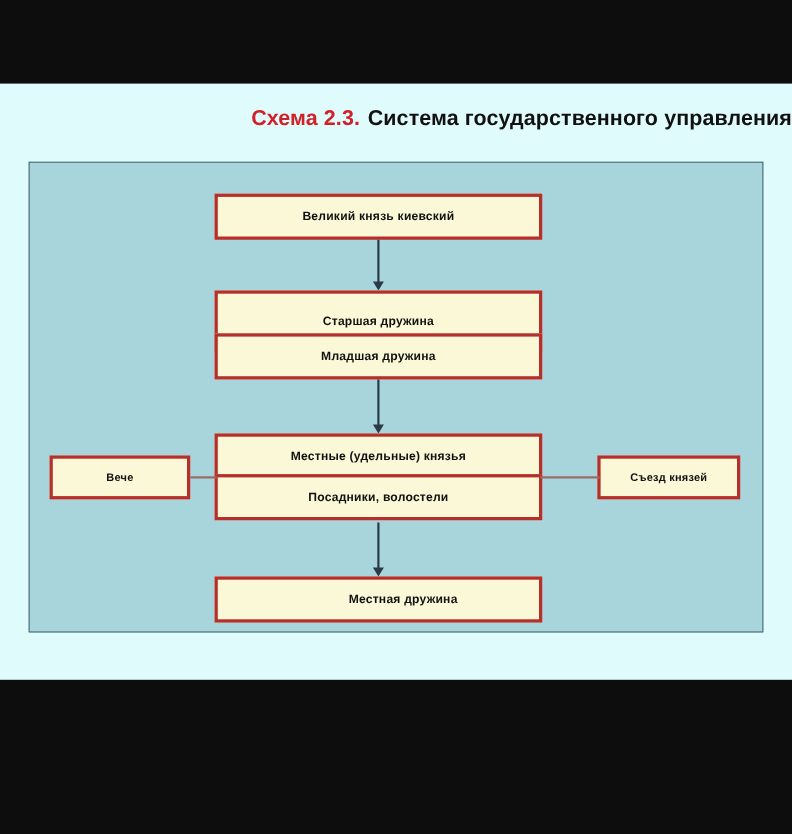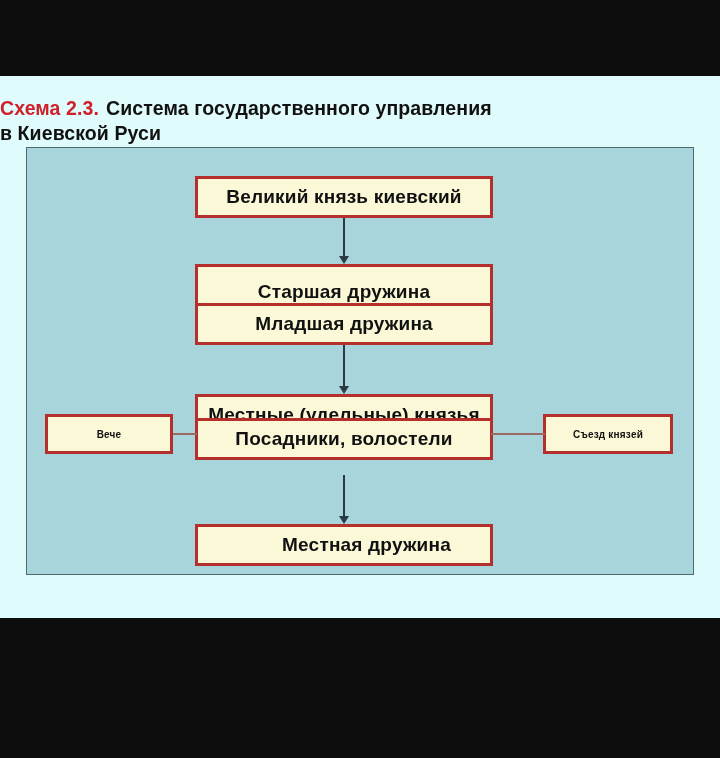--- a/index.html
+++ b/index.html
@@ -10,21 +10,21 @@
     overflow:hidden;
     position:relative;
   }
   #slide{
     position:absolute;left:0;top:76px;width:720px;height:542px;
     background:#e0fbfb;
     overflow:hidden;
   }
   #title{
     position:absolute;left:0;top:20px;width:720px;
-    text-align:left;
+    text-align:right;
     font-size:19.5px;font-weight:bold;line-height:25px;
     color:#111;
     letter-spacing:.1px;
   }
   #title .red{color:#d0202a;}
   #title .sp{display:inline-block;width:7px;}
 
   #panel{
     position:absolute;left:26px;top:71px;width:668px;height:428px;
     background:#a8d5dc;
@@ -33,21 +33,21 @@
   }
 
   .box{
     position:absolute;
     background:#fbf8d7;
     border:3px solid #b5302c;
     box-sizing:border-box;
     display:flex;align-items:center;justify-content:center;
     color:#111;
     font-weight:bold;
-    font-size:19px;
+    font-size:11px;
     text-align:center;
     letter-spacing:.2px;
   }
   .box.small{font-size:10px;}
 
   .conn{position:absolute;background:#2b3a44;}
   .vline{width:2px;}
   .hline{height:2px;background:#9a6b63;}
   .arrowhead{
     position:absolute;width:0;height:0;
@@ -56,21 +56,20 @@
     border-top:8px solid #2b3a44;
   }
 </style>
 </head>
 <body>
 
 <div id="slide">
 
   <div id="title">
     <span class="red">Схема 2.3.</span><span class="sp"></span><span>Система государственного управления</span><br>
-    <span>в Киевской Руси</span>
   </div>
 
   <div id="panel">
 
     <div class="box" style="left:168px;top:28px;width:298px;height:42px;">
       <span>Великий князь киевский</span>
     </div>
 
     <div class="conn vline" style="left:316px;top:70px;height:42px;"></div>
     <div class="arrowhead" style="left:312px;top:108px;"></div>
@@ -83,21 +82,21 @@
       <span>Младшая дружина</span>
     </div>
 
     <div class="conn vline" style="left:316px;top:197px;height:45px;"></div>
     <div class="arrowhead" style="left:312px;top:238px;"></div>
 
     <div class="box" style="left:168px;top:246px;width:298px;height:42px;">
       <span>Местные (удельные) князья</span>
     </div>
 
-    <div class="box" style="left:168px;top:270px;width:298px;height:42px;">
+    <div class="box" style="left:168px;top:283px;width:298px;height:42px;">
       <span>Посадники, волостели</span>
     </div>
 
     <div class="box small" style="left:18px;top:266px;width:128px;height:40px;">
       <span>Вече</span>
     </div>
     <div class="conn hline" style="left:146px;top:285px;width:24px;"></div>
 
     <div class="box small" style="left:516px;top:266px;width:130px;height:40px;">
       <span>Съезд князей</span>

